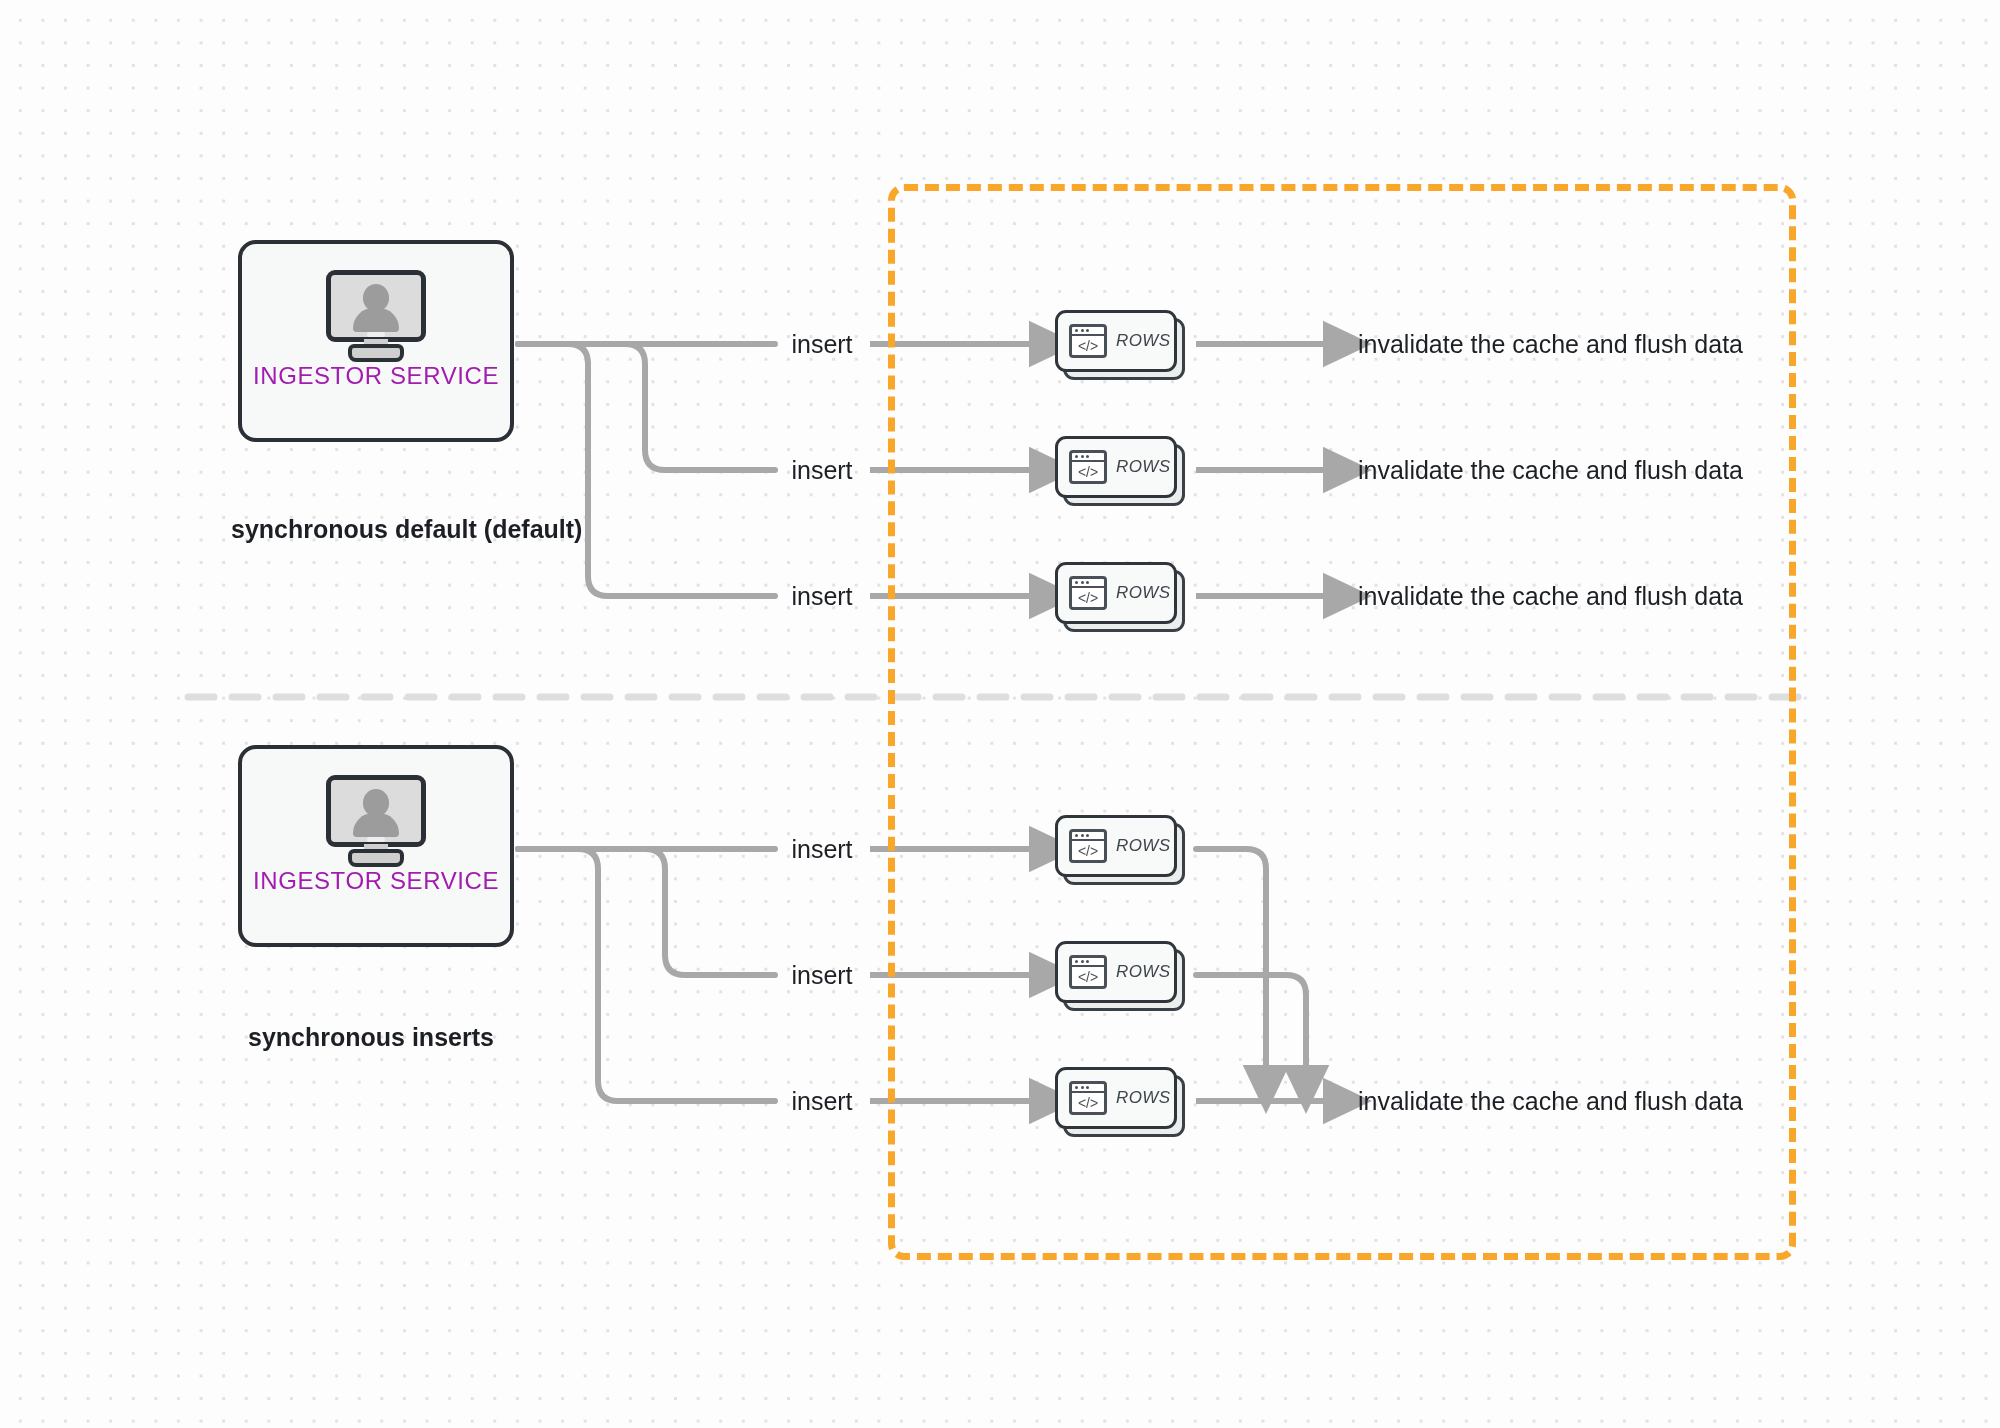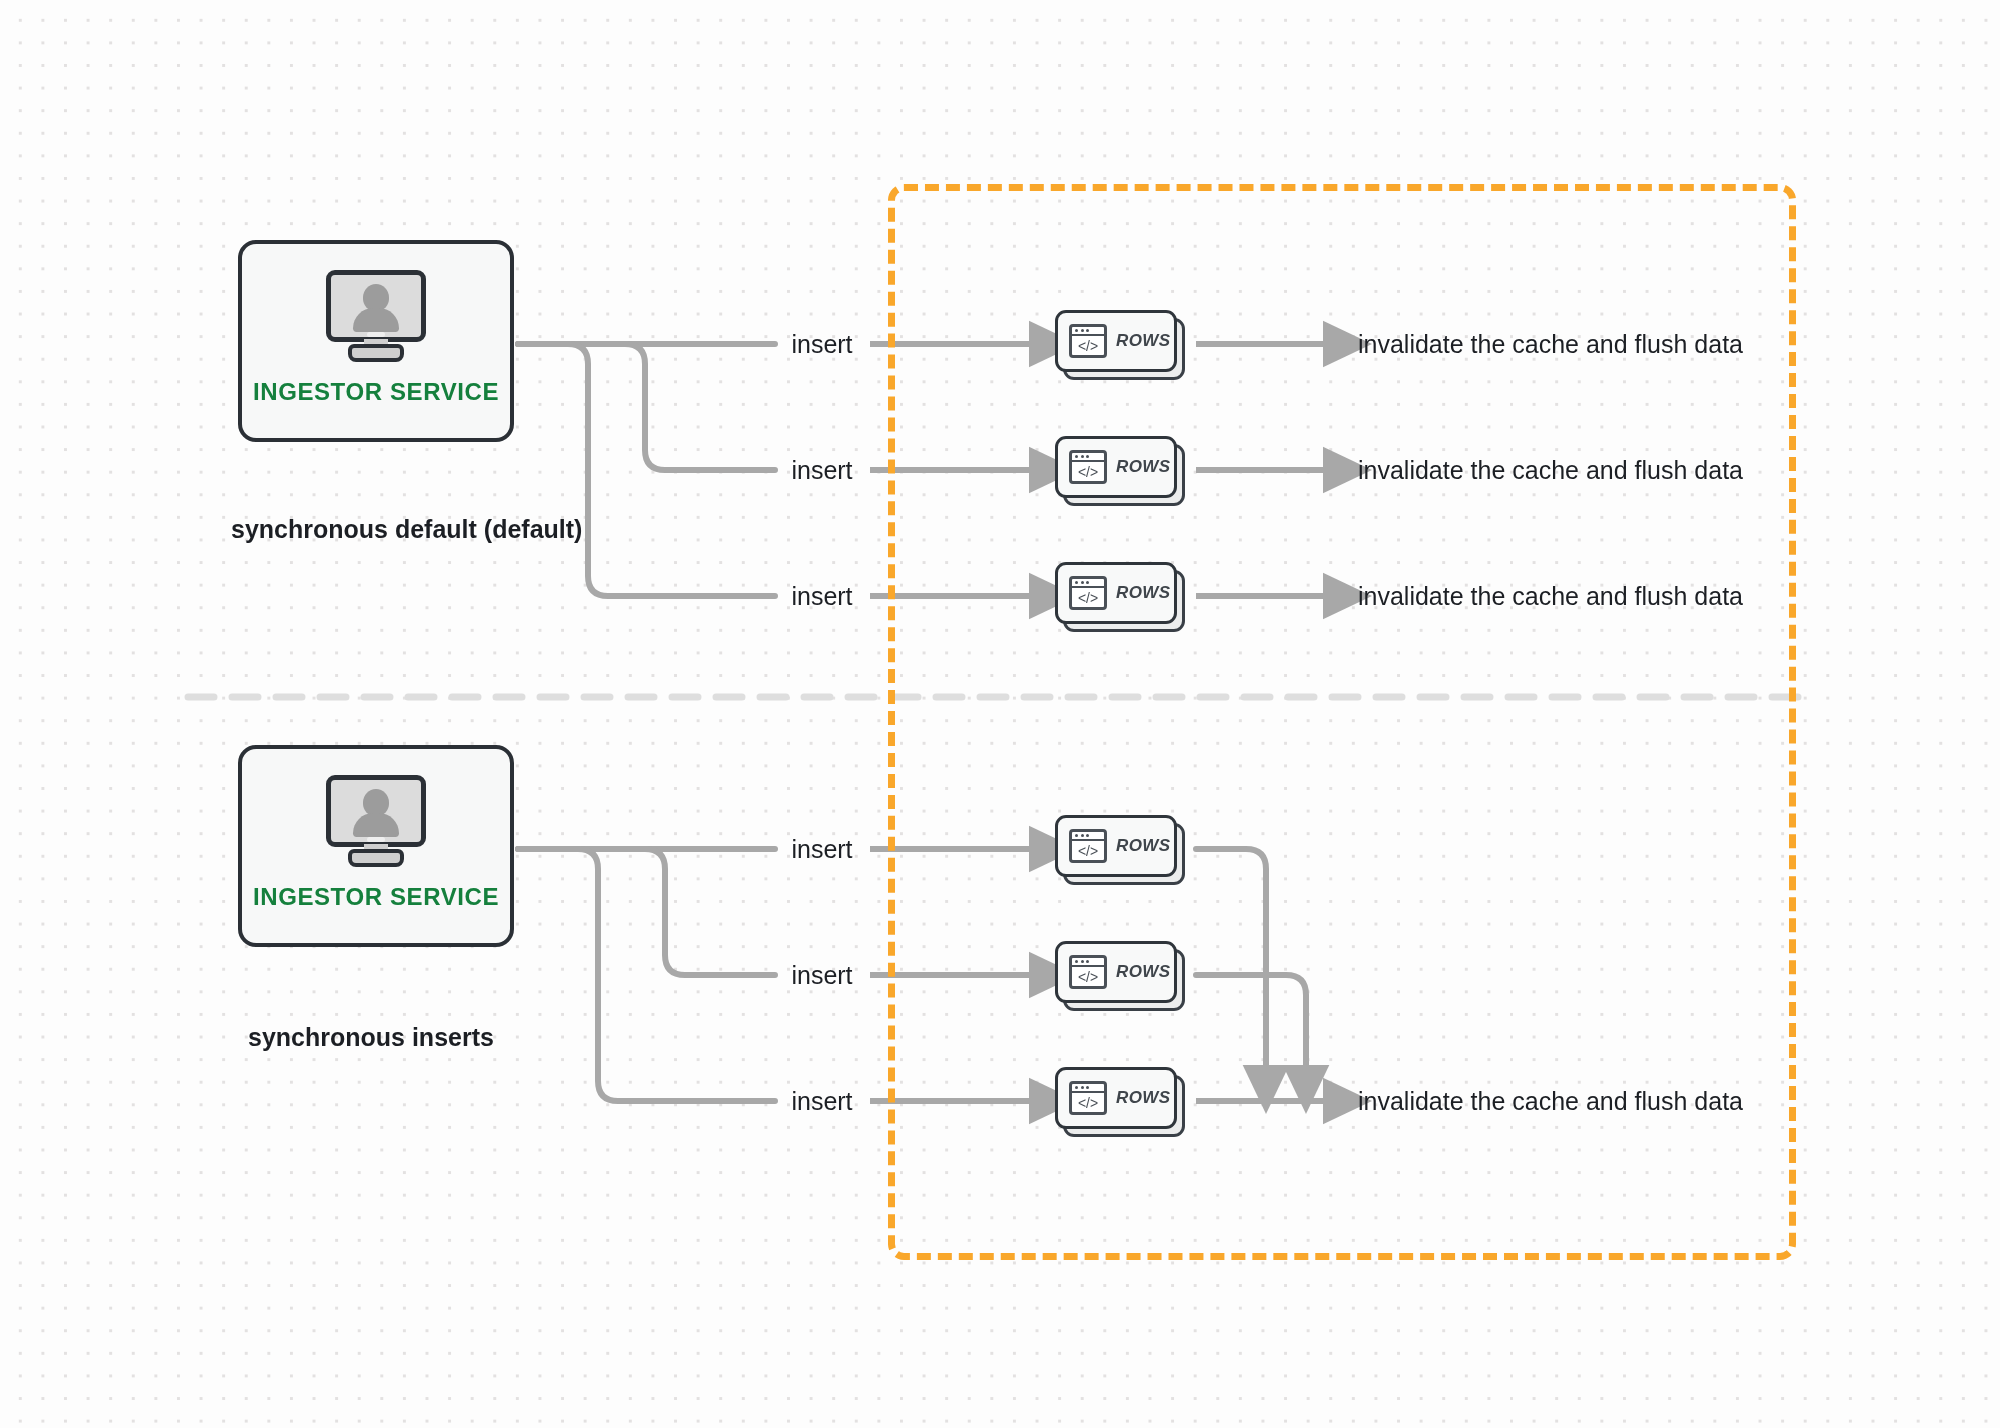--- a/index.html
+++ b/index.html
@@ -147,26 +147,25 @@
     border-radius: 22px 22px 4px 4px;
   }
   .monitor .notch {
     position: absolute;
     left: 43px; top: 62px;
     width: 18px; height: 5px;
     background: #efefef;
     border-radius: 3px;
   }
   .ingestor-label {
-    margin-top: 16px;
+    margin-top: 0;
     font-size: 24px;
-    color: #15803d;
+    color: #a21caf;
     letter-spacing: 0.6px;
     white-space: nowrap;
-    font-weight: bold;
   }
 
   
   .mode-caption {
     position: absolute;
     font-size: 25px;
     font-weight: bold;
     color: #1c1f24;
     white-space: nowrap;
   }
@@ -237,21 +236,21 @@
     display: flex;
     align-items: center;
     justify-content: center;
     font-size: 14px;
     color: #4a5057;
     font-family: "Liberation Sans", sans-serif;
   }
   .rows-text {
     font-size: 17px;
     font-style: italic;
-    font-weight: bold;
+    font-weight: normal;
     color: #3f454b;
     letter-spacing: 0.4px;
   }
 
   
   .flow-label {
     position: absolute;
     font-size: 25px;
     color: #1c1f24;
     white-space: nowrap;

